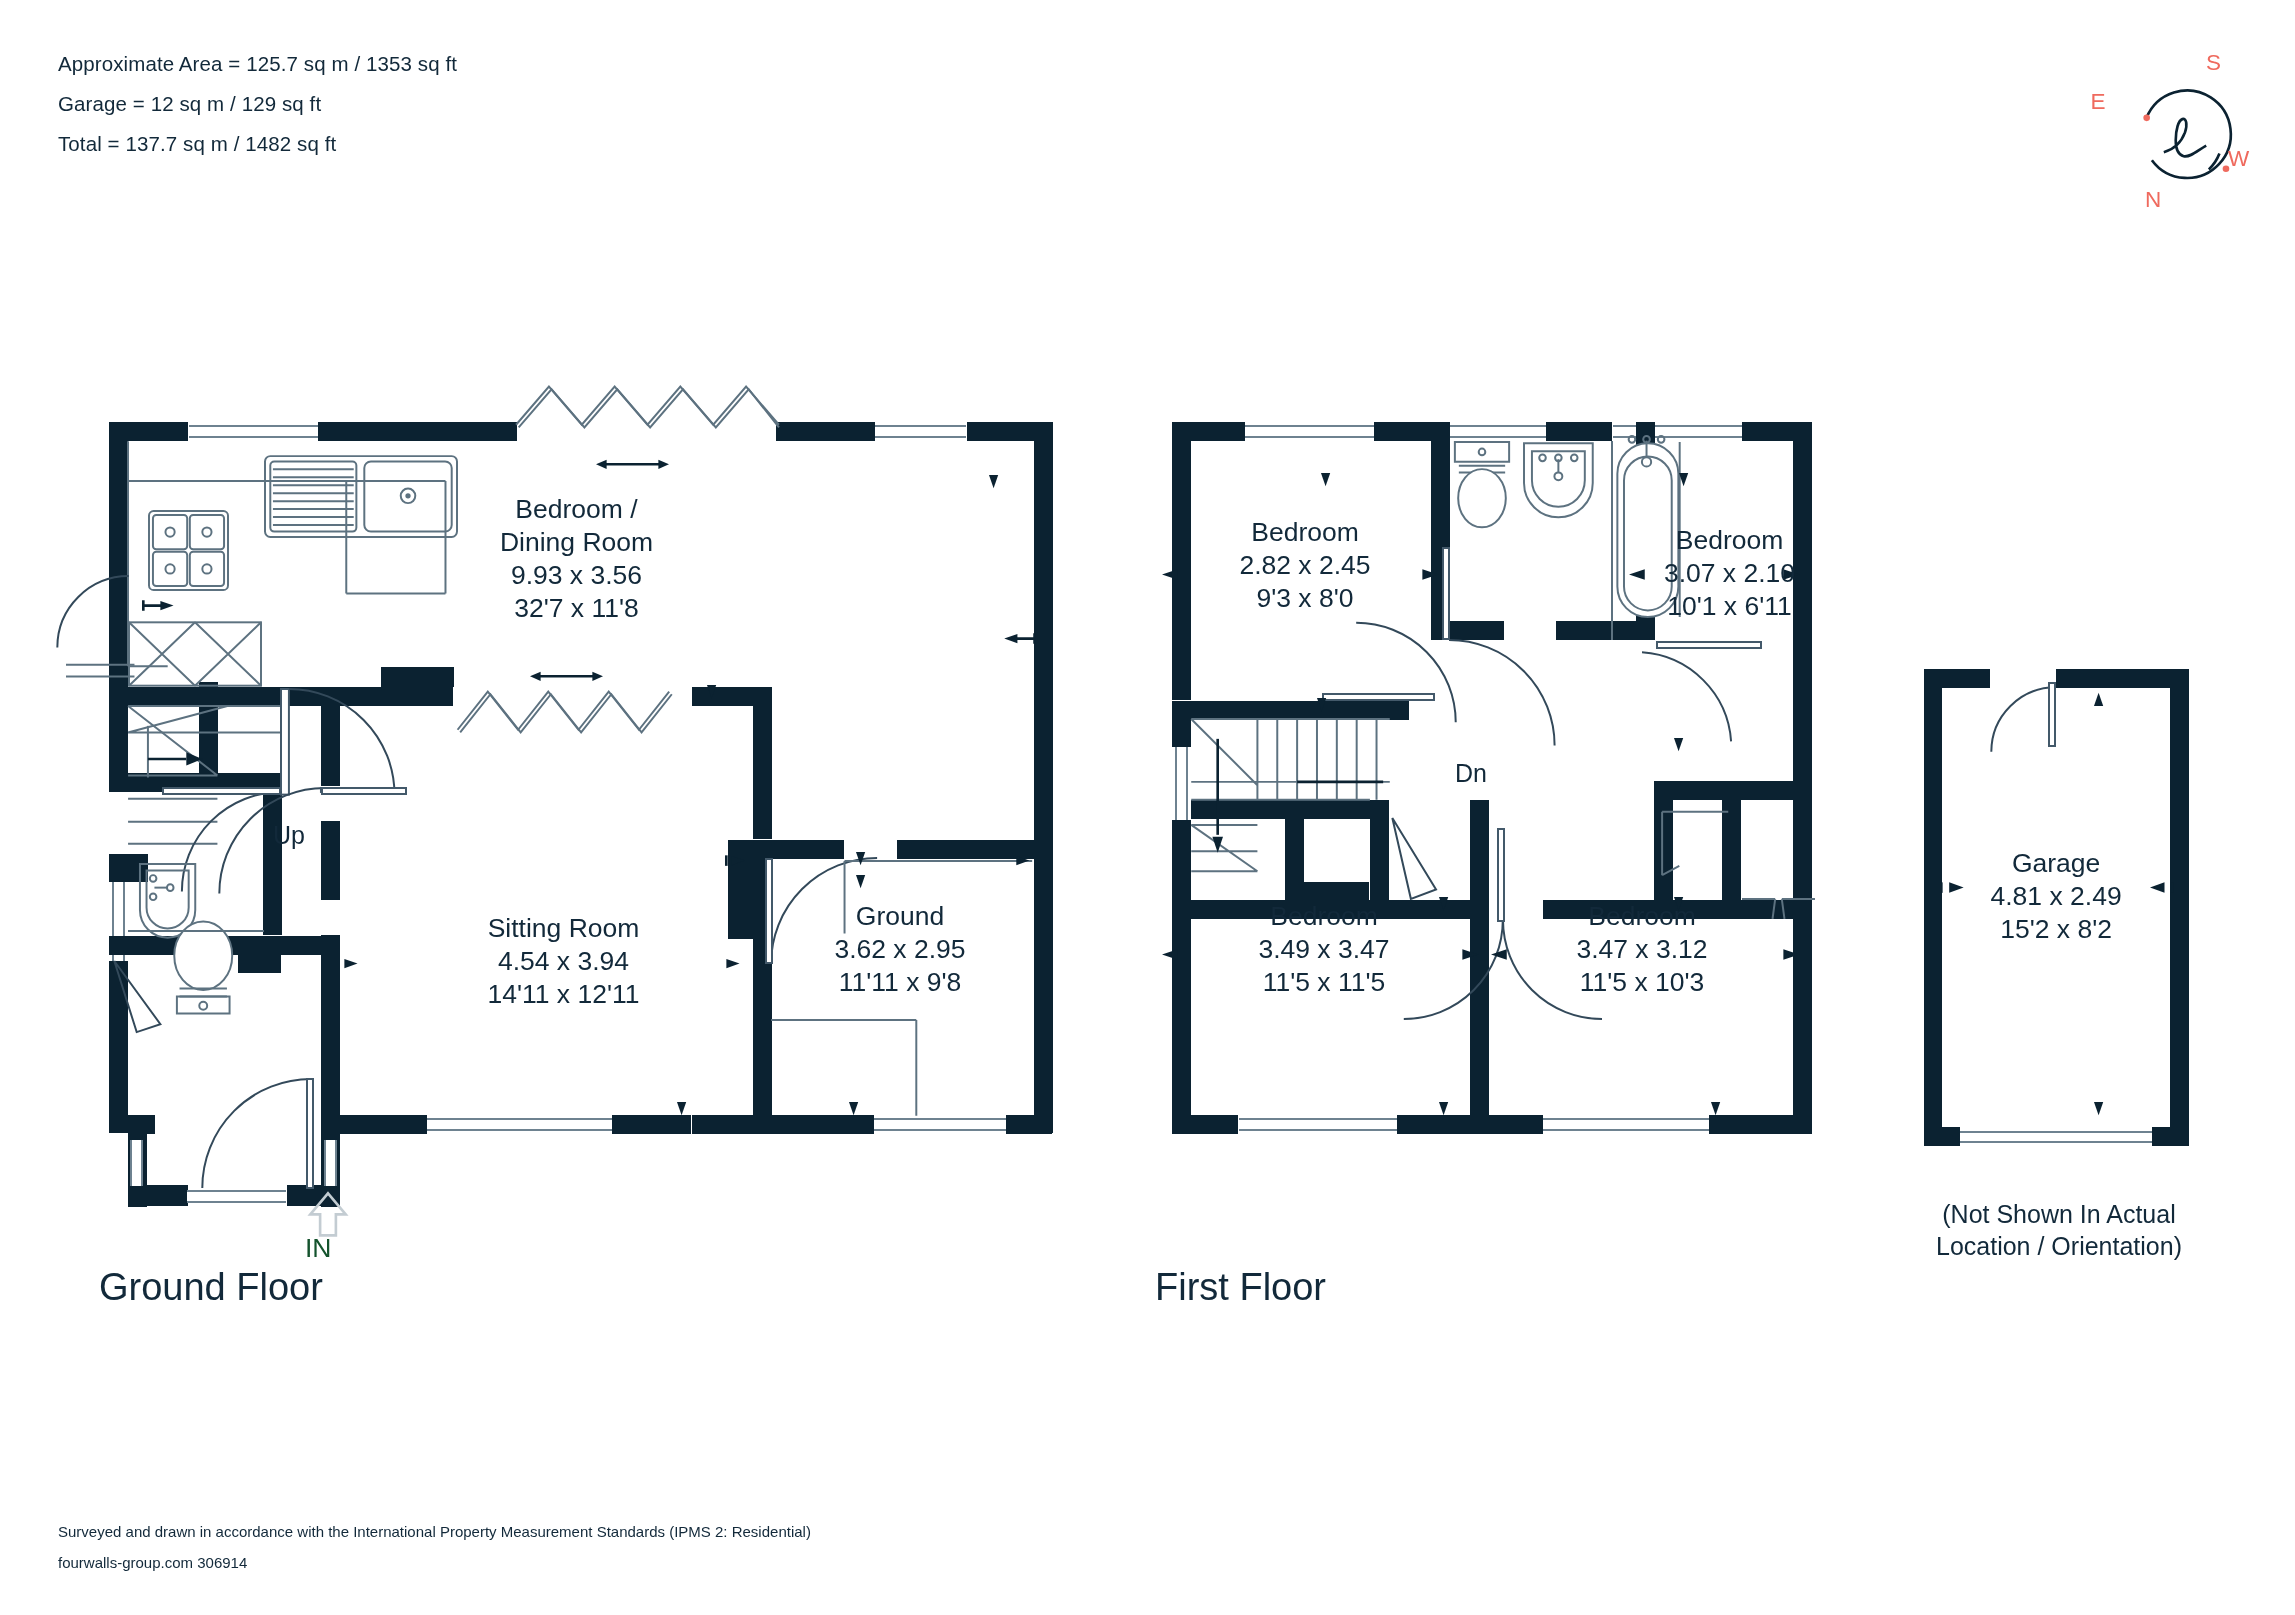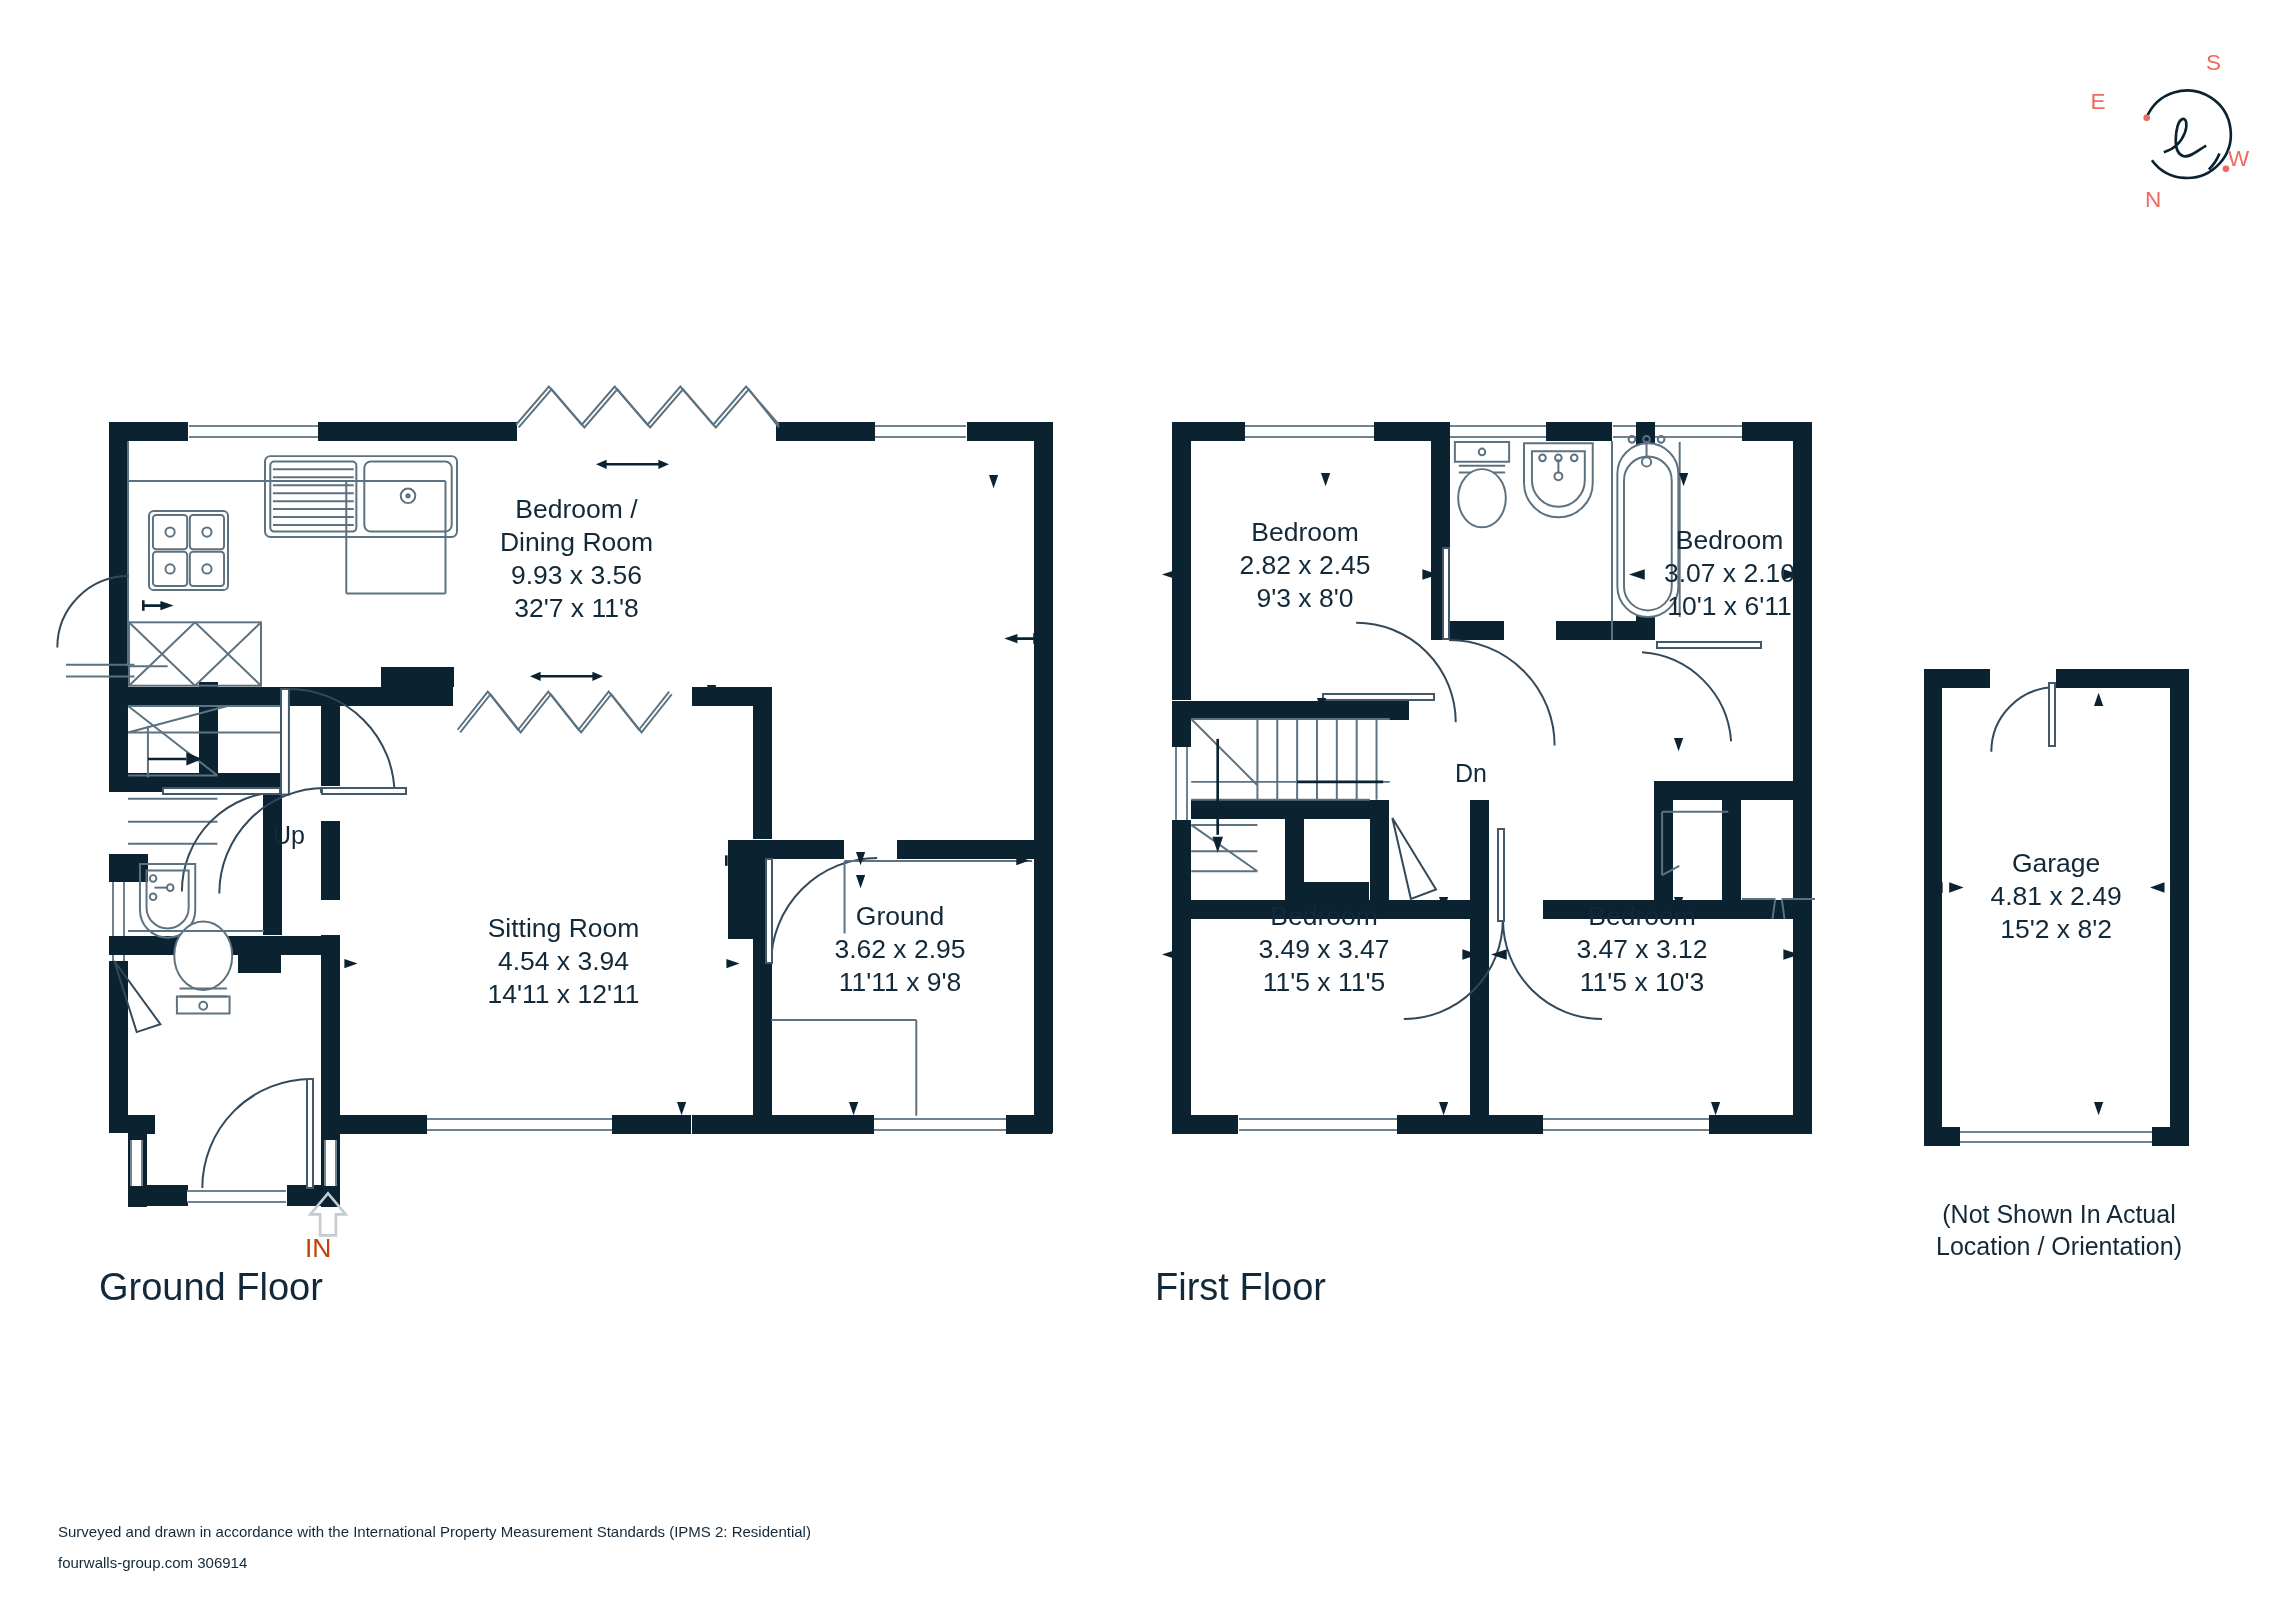--- a/index.html
+++ b/index.html
@@ -39,32 +39,37 @@
   .plan{position:absolute;}
   .w{position:absolute;background:#0b2231;}            
   .tl{position:absolute;background:#5d7280;}
   .win{position:absolute;background:#ffffff;border-top:2px solid #6e8290;border-bottom:2px solid #6e8290;box-sizing:border-box;}
   .winv{position:absolute;background:#ffffff;border-left:2px solid #6e8290;border-right:2px solid #6e8290;box-sizing:border-box;}
   .leaf{position:absolute;background:#ffffff;border:2px solid #43596a;box-sizing:border-box;}
   .room-label{position:absolute;text-align:center;color:#12293a;white-space:nowrap;}
   .rl-name{font-size:26.5px;line-height:33px;}
   .rl-dim{font-size:26.5px;line-height:33px;}
   .small-label{position:absolute;font-size:25px;color:#12293a;}
-  .in-label{position:absolute;font-size:26.5px;color:#c2410c;}
+  .in-label{position:absolute;font-size:26.5px;color:#14532d;}
   svg{position:absolute;overflow:visible;}
   .arc{fill:none;stroke:#33495a;stroke-width:3;}
   .th{fill:none;stroke:#5d7280;stroke-width:3;}
   .thk{fill:none;stroke:#0b2231;stroke-width:4;}
   .fill-d{fill:#0b2231;}
 </style>
 </head>
 <body>
 
 <div class="page">
 
+  <div class="area-block">
+    <div class="area-line">Approximate Area = 125.7 sq m / 1353 sq ft</div>
+    <div class="area-line">Garage = 12 sq m / 129 sq ft</div>
+    <div class="area-line">Total = 137.7 sq m / 1482 sq ft</div>
+  </div>
 
   <div class="compass">
     <svg class="ring" width="106" height="106" viewBox="0 0 160 160">
       <path class="thk" d="M 22 48 A 66 66 0 1 1 30 112"></path>
       <path class="thk" d="M 132 102 A 66 66 0 0 1 116 126"></path>
 
       <path class="thk" d="M 48 100 C 62 96 74 86 80 70 C 84 58 82 48 76 50 C 70 52 66 66 66 82 C 66 94 70 104 78 106 C 88 108 98 98 112 90" stroke-width="5"></path>
     </svg>
     <svg style="left:0;top:0;" width="152" height="152" viewBox="0 0 230 230">
       <circle cx="57" cy="83" r="5" fill="#ef6a5e"></circle>

